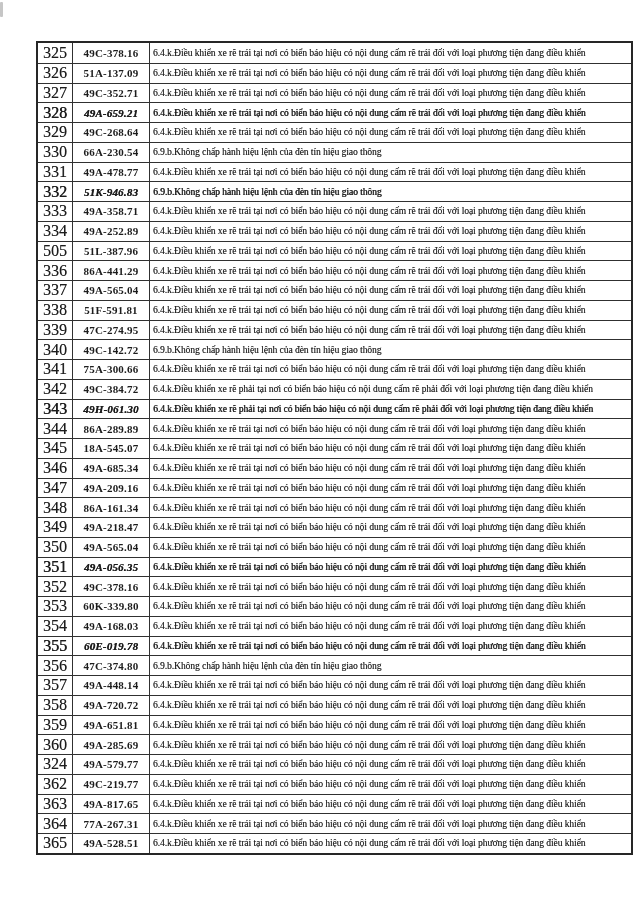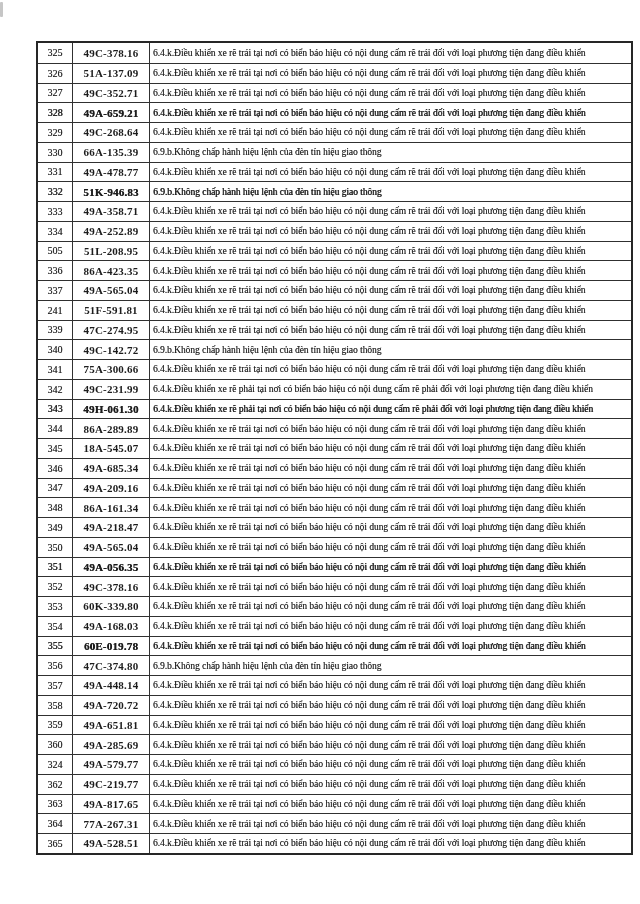--- a/index.html
+++ b/index.html
@@ -45,21 +45,21 @@
   }
   .td {
     display: flex;
     align-items: center;
     overflow: hidden;
     box-sizing: border-box;
   }
   .td-no {
     width: 34px;
     justify-content: center;
-    font-size: 10px;
+    font-size: 16px;
   }
   .td-plate {
     width: 78px;
     justify-content: center;
     font-weight: bold;
     font-size: 11px;
     letter-spacing: 0.2px;
     border-left: 1px solid #303030;
     border-right: 1px solid #303030;
   }
@@ -74,20 +74,21 @@
   
   .td-text, .td-no {
     text-shadow: 0.15px 0 0 rgba(20,20,20,0.55);
   }
   .tr.heavy .td-text,
   .tr.heavy .td-no {
     text-shadow: 0.45px 0 0 rgba(10,10,10,0.9);
   }
   .tr.heavy .td-plate {
     text-shadow: 0.3px 0 0 rgba(10,10,10,0.9);
+    font-style: italic;
   }
 </style>
 </head>
 <body>
 
 <div class="scan-mark"></div>
 
 <div class="tbl" id="violations-table">
   <div class="tr">
     <div class="td td-no">325</div>
@@ -114,21 +115,21 @@
   </div>
 
   <div class="tr">
     <div class="td td-no">329</div>
     <div class="td td-plate">49C-268.64</div>
     <div class="td td-text">6.4.k.Điều khiển xe rẽ trái tại nơi có biển báo hiệu có nội dung cấm rẽ trái đối với loại phương tiện đang điều khiển</div>
   </div>
 
   <div class="tr">
     <div class="td td-no">330</div>
-    <div class="td td-plate">66A-135.39</div>
+    <div class="td td-plate">66A-230.54</div>
     <div class="td td-text">6.9.b.Không chấp hành hiệu lệnh của đèn tín hiệu giao thông</div>
   </div>
 
   <div class="tr">
     <div class="td td-no">331</div>
     <div class="td td-plate">49A-478.77</div>
     <div class="td td-text">6.4.k.Điều khiển xe rẽ trái tại nơi có biển báo hiệu có nội dung cấm rẽ trái đối với loại phương tiện đang điều khiển</div>
   </div>
 
   <div class="tr heavy">
@@ -144,38 +145,38 @@
   </div>
 
   <div class="tr">
     <div class="td td-no">334</div>
     <div class="td td-plate">49A-252.89</div>
     <div class="td td-text">6.4.k.Điều khiển xe rẽ trái tại nơi có biển báo hiệu có nội dung cấm rẽ trái đối với loại phương tiện đang điều khiển</div>
   </div>
 
   <div class="tr">
     <div class="td td-no">505</div>
-    <div class="td td-plate">51L-208.95</div>
+    <div class="td td-plate">51L-387.96</div>
     <div class="td td-text">6.4.k.Điều khiển xe rẽ trái tại nơi có biển báo hiệu có nội dung cấm rẽ trái đối với loại phương tiện đang điều khiển</div>
   </div>
 
   <div class="tr">
     <div class="td td-no">336</div>
-    <div class="td td-plate">86A-423.35</div>
+    <div class="td td-plate">86A-441.29</div>
     <div class="td td-text">6.4.k.Điều khiển xe rẽ trái tại nơi có biển báo hiệu có nội dung cấm rẽ trái đối với loại phương tiện đang điều khiển</div>
   </div>
 
   <div class="tr">
     <div class="td td-no">337</div>
     <div class="td td-plate">49A-565.04</div>
     <div class="td td-text">6.4.k.Điều khiển xe rẽ trái tại nơi có biển báo hiệu có nội dung cấm rẽ trái đối với loại phương tiện đang điều khiển</div>
   </div>
 
   <div class="tr">
-    <div class="td td-no">241</div>
+    <div class="td td-no">338</div>
     <div class="td td-plate">51F-591.81</div>
     <div class="td td-text">6.4.k.Điều khiển xe rẽ trái tại nơi có biển báo hiệu có nội dung cấm rẽ trái đối với loại phương tiện đang điều khiển</div>
   </div>
 
   <div class="tr">
     <div class="td td-no">339</div>
     <div class="td td-plate">47C-274.95</div>
     <div class="td td-text">6.4.k.Điều khiển xe rẽ trái tại nơi có biển báo hiệu có nội dung cấm rẽ trái đối với loại phương tiện đang điều khiển</div>
   </div>
 
@@ -186,21 +187,21 @@
   </div>
 
   <div class="tr">
     <div class="td td-no">341</div>
     <div class="td td-plate">75A-300.66</div>
     <div class="td td-text">6.4.k.Điều khiển xe rẽ trái tại nơi có biển báo hiệu có nội dung cấm rẽ trái đối với loại phương tiện đang điều khiển</div>
   </div>
 
   <div class="tr">
     <div class="td td-no">342</div>
-    <div class="td td-plate">49C-231.99</div>
+    <div class="td td-plate">49C-384.72</div>
     <div class="td td-text">6.4.k.Điều khiển xe rẽ phải tại nơi có biển báo hiệu có nội dung cấm rẽ phải đối với loại phương tiện đang điều khiển</div>
   </div>
 
   <div class="tr heavy">
     <div class="td td-no">343</div>
     <div class="td td-plate">49H-061.30</div>
     <div class="td td-text">6.4.k.Điều khiển xe rẽ phải tại nơi có biển báo hiệu có nội dung cấm rẽ phải đối với loại phương tiện đang điều khiển</div>
   </div>
 
   <div class="tr">

